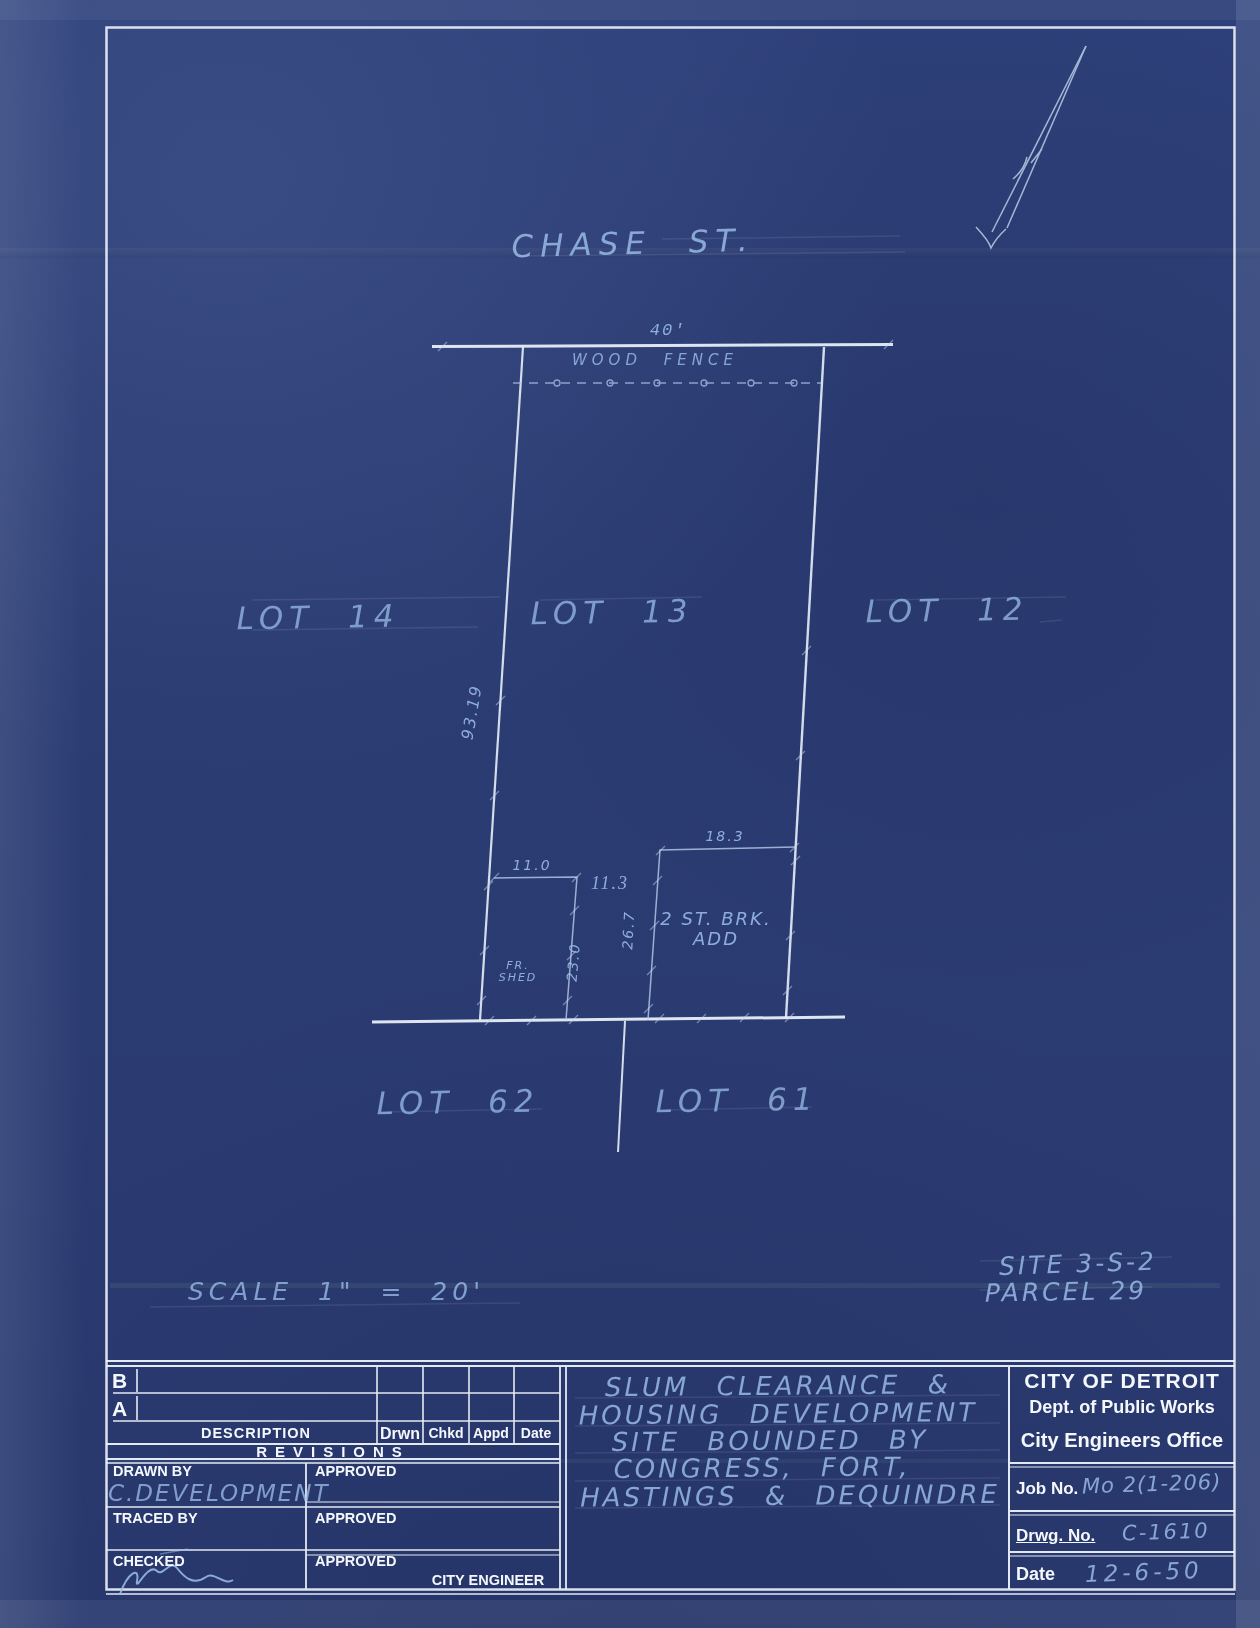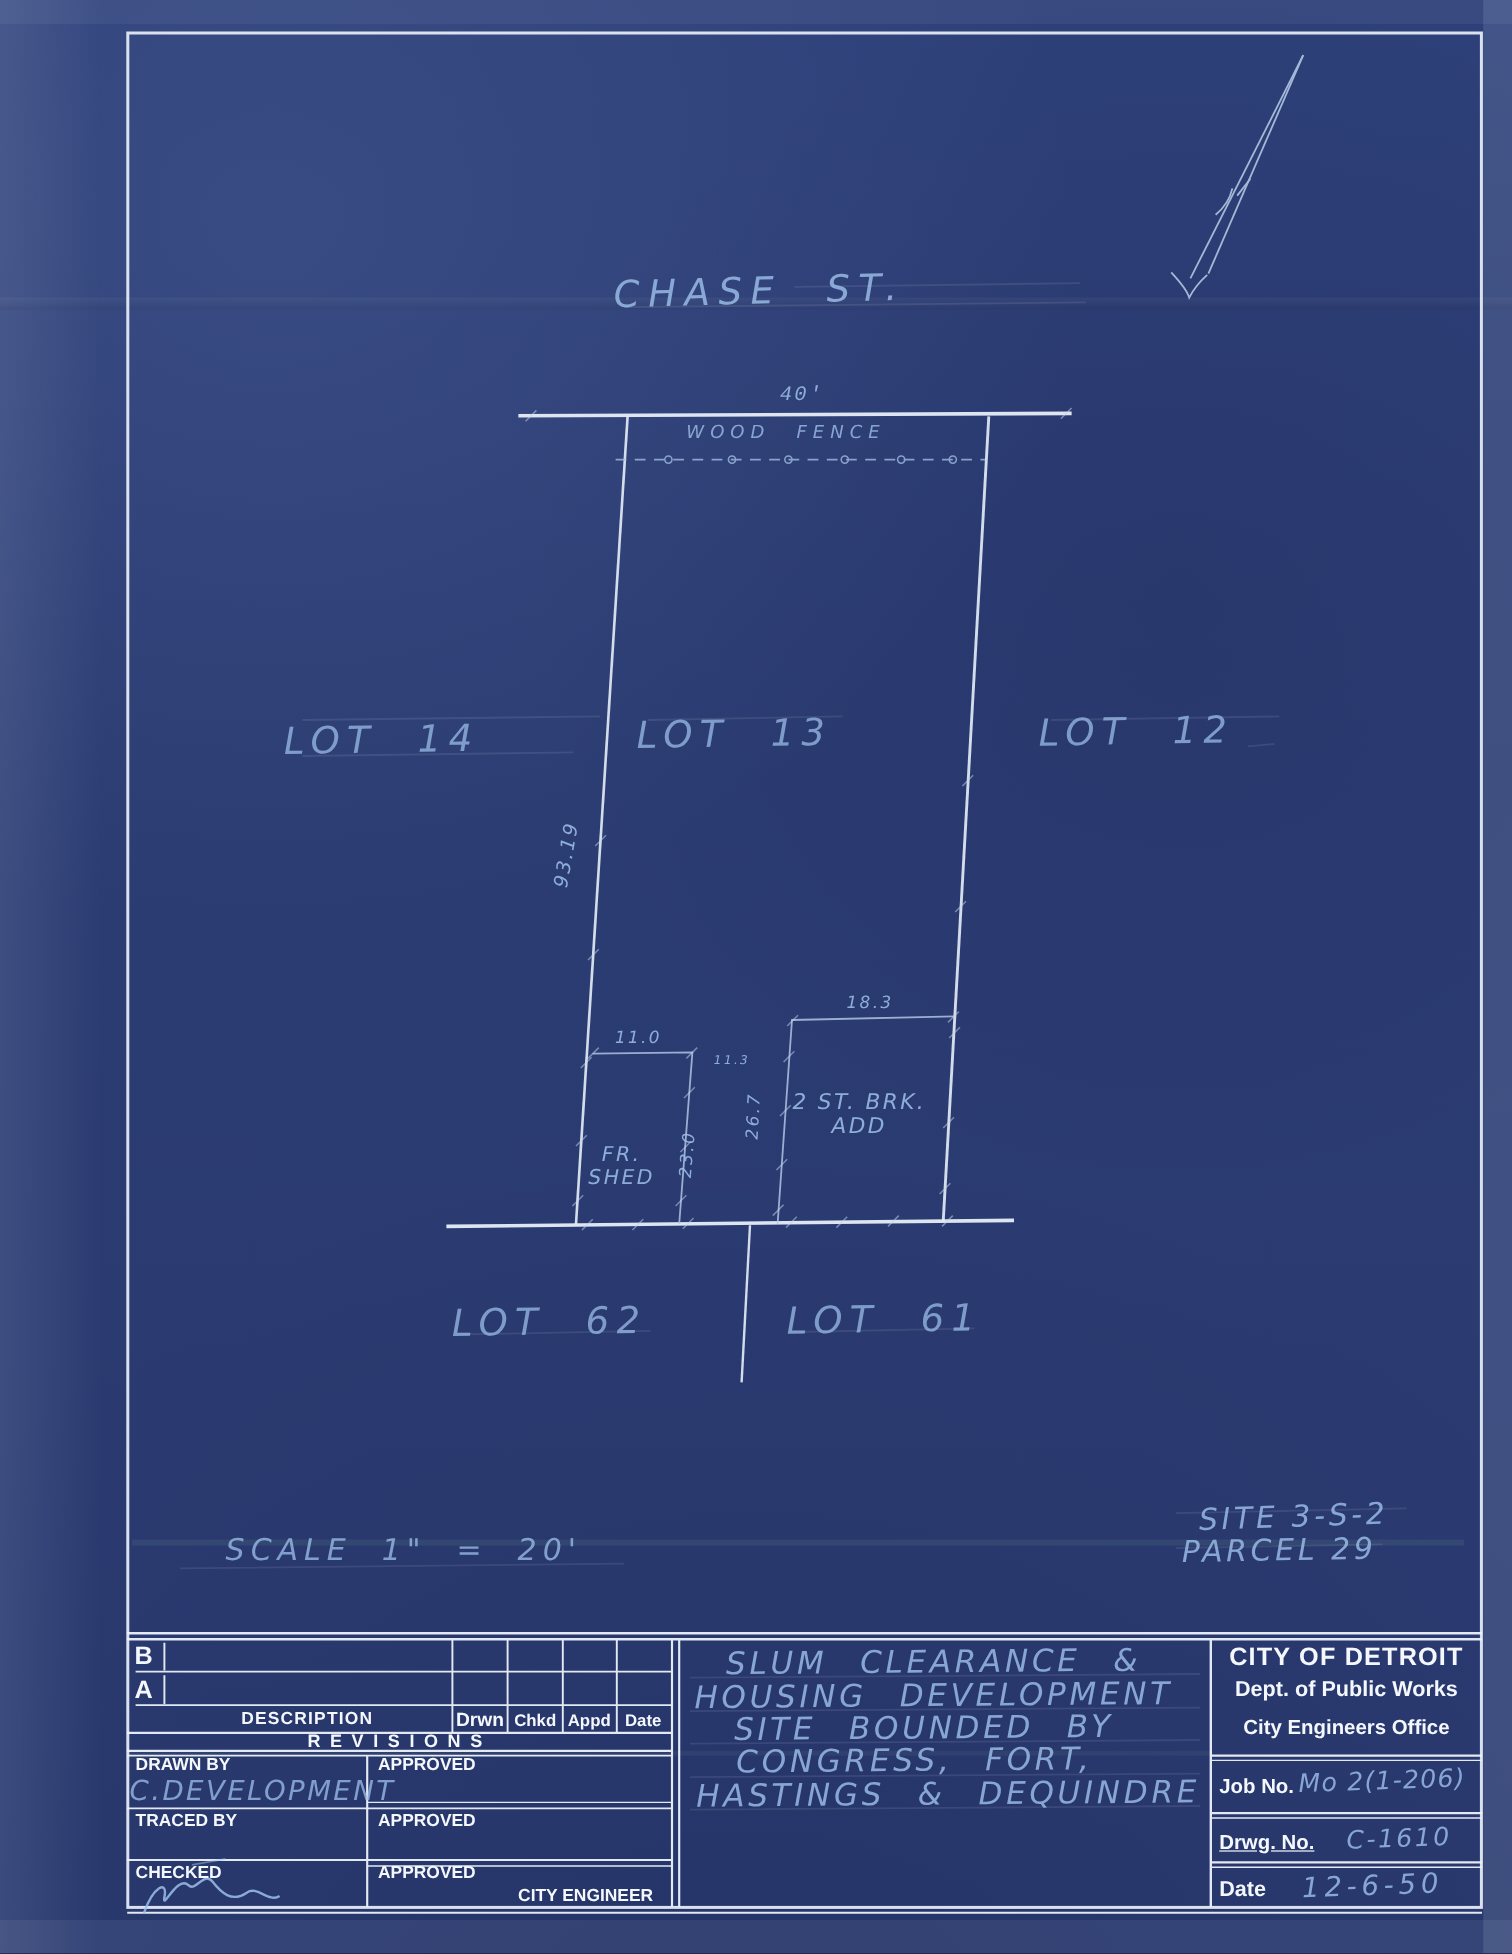--- a/index.html
+++ b/index.html
@@ -118,26 +118,26 @@
 
   <div class="lbl hand biglot ctr" style="left:318px;top:617px;transform:translate(-50%,-50%) rotate(-1deg);">LOT 14</div>
   <div class="lbl hand biglot ctr" style="left:612px;top:612px;transform:translate(-50%,-50%) rotate(-1deg);">LOT 13</div>
   <div class="lbl hand biglot ctr" style="left:947px;top:610px;transform:translate(-50%,-50%) rotate(-1deg);">LOT 12</div>
   <div class="lbl hand biglot ctr" style="left:458px;top:1102px;transform:translate(-50%,-50%) rotate(-1deg);">LOT 62</div>
   <div class="lbl hand biglot ctr" style="left:737px;top:1100px;transform:translate(-50%,-50%) rotate(-1deg);">LOT 61</div>
 
   <div class="lbl hand dim ctr" style="left:472px;top:712px;font-size:16px;transform:translate(-50%,-50%) rotate(-80deg);">93.19</div>
 
   <div class="lbl hand dim ctr" style="left:532px;top:866px;font-size:14px;">11.0</div>
-  <div class="lbl hand dim ctr" style="left:610px;top:884px;font-size:10px;">11.3</div>
+  <div class="lbl hand dim ctr" style="left:610px;top:884px;font-size:18px;font-family:Liberation Serif, serif;">11.3</div>
   <div class="lbl hand dim ctr" style="left:725px;top:837px;font-size:14px;">18.3</div>
   <div class="lbl hand dim ctr" style="left:574px;top:962px;font-size:14px;transform:translate(-50%,-50%) rotate(-85deg);">23.0</div>
   <div class="lbl hand dim ctr" style="left:629px;top:930px;font-size:14px;transform:translate(-50%,-50%) rotate(-87deg);">26.7</div>
 
-  <div class="lbl hand ctr" style="left:518px;top:972px;font-size:17px;letter-spacing:2px;text-align:center;opacity:.85;">
+  <div class="lbl hand ctr" style="left:518px;top:972px;font-size:11px;letter-spacing:2px;text-align:center;opacity:.85;">
     <div>FR.</div>
     <div>SHED</div>
   </div>
 
   <div class="lbl hand ctr" style="left:716px;top:929px;font-size:18px;letter-spacing:2px;text-align:center;opacity:.85;">
     <div>2 ST. BRK.</div>
     <div>ADD</div>
   </div>
 
   <div class="lbl hand" style="left:188px;top:1278px;font-size:25px;letter-spacing:5px;word-spacing:12px;opacity:.75;">SCALE 1" = 20'</div>
@@ -164,21 +164,21 @@
   <div class="lbl print ctr" style="left:488px;top:1581px;font-size:14.5px;">CITY ENGINEER</div>
 
   <div class="lbl hand titleline ctr" style="left:778px;top:1386px;transform:translate(-50%,-50%) rotate(-0.5deg);">SLUM CLEARANCE &amp;</div>
   <div class="lbl hand titleline ctr" style="left:778px;top:1414px;transform:translate(-50%,-50%) rotate(-0.5deg);">HOUSING DEVELOPMENT</div>
   <div class="lbl hand titleline ctr" style="left:770px;top:1441px;transform:translate(-50%,-50%) rotate(-0.5deg);">SITE BOUNDED BY</div>
   <div class="lbl hand titleline ctr" style="left:762px;top:1468px;transform:translate(-50%,-50%) rotate(-0.5deg);">CONGRESS, FORT,</div>
   <div class="lbl hand titleline ctr" style="left:790px;top:1496px;transform:translate(-50%,-50%) rotate(-0.5deg);">HASTINGS &amp; DEQUINDRE</div>
 
   <div class="lbl print ctr" style="left:1122px;top:1381px;font-size:21px;letter-spacing:1px;">CITY OF DETROIT</div>
   <div class="lbl print ctr" style="left:1122px;top:1408px;font-size:18px;">Dept. of Public Works</div>
-  <div class="lbl print ctr" style="left:1122px;top:1440px;font-size:17px;text-align:center;">City Engineers Office</div>
+  <div class="lbl print ctr" style="left:1122px;top:1440px;font-size:20px;text-align:center;">City Engineers Office</div>
 
   <div class="lbl print" style="left:1016px;top:1480px;font-size:17px;">Job No.</div>
   <div class="lbl hand" style="left:1082px;top:1473px;font-size:21px;letter-spacing:1px;opacity:.8;transform:rotate(-2deg);">Mo 2(1-206)</div>
   <div class="lbl print" style="left:1016px;top:1527px;font-size:17px;text-decoration:underline;">Drwg. No.</div>
   <div class="lbl hand" style="left:1122px;top:1521px;font-size:21px;letter-spacing:2px;opacity:.8;transform:rotate(-2deg);">C-1610</div>
   <div class="lbl print" style="left:1016px;top:1565px;font-size:18px;">Date</div>
   <div class="lbl hand" style="left:1085px;top:1560px;font-size:23px;letter-spacing:4px;opacity:.8;transform:rotate(-2deg);">12-6-50</div>
 
 </div>
 

